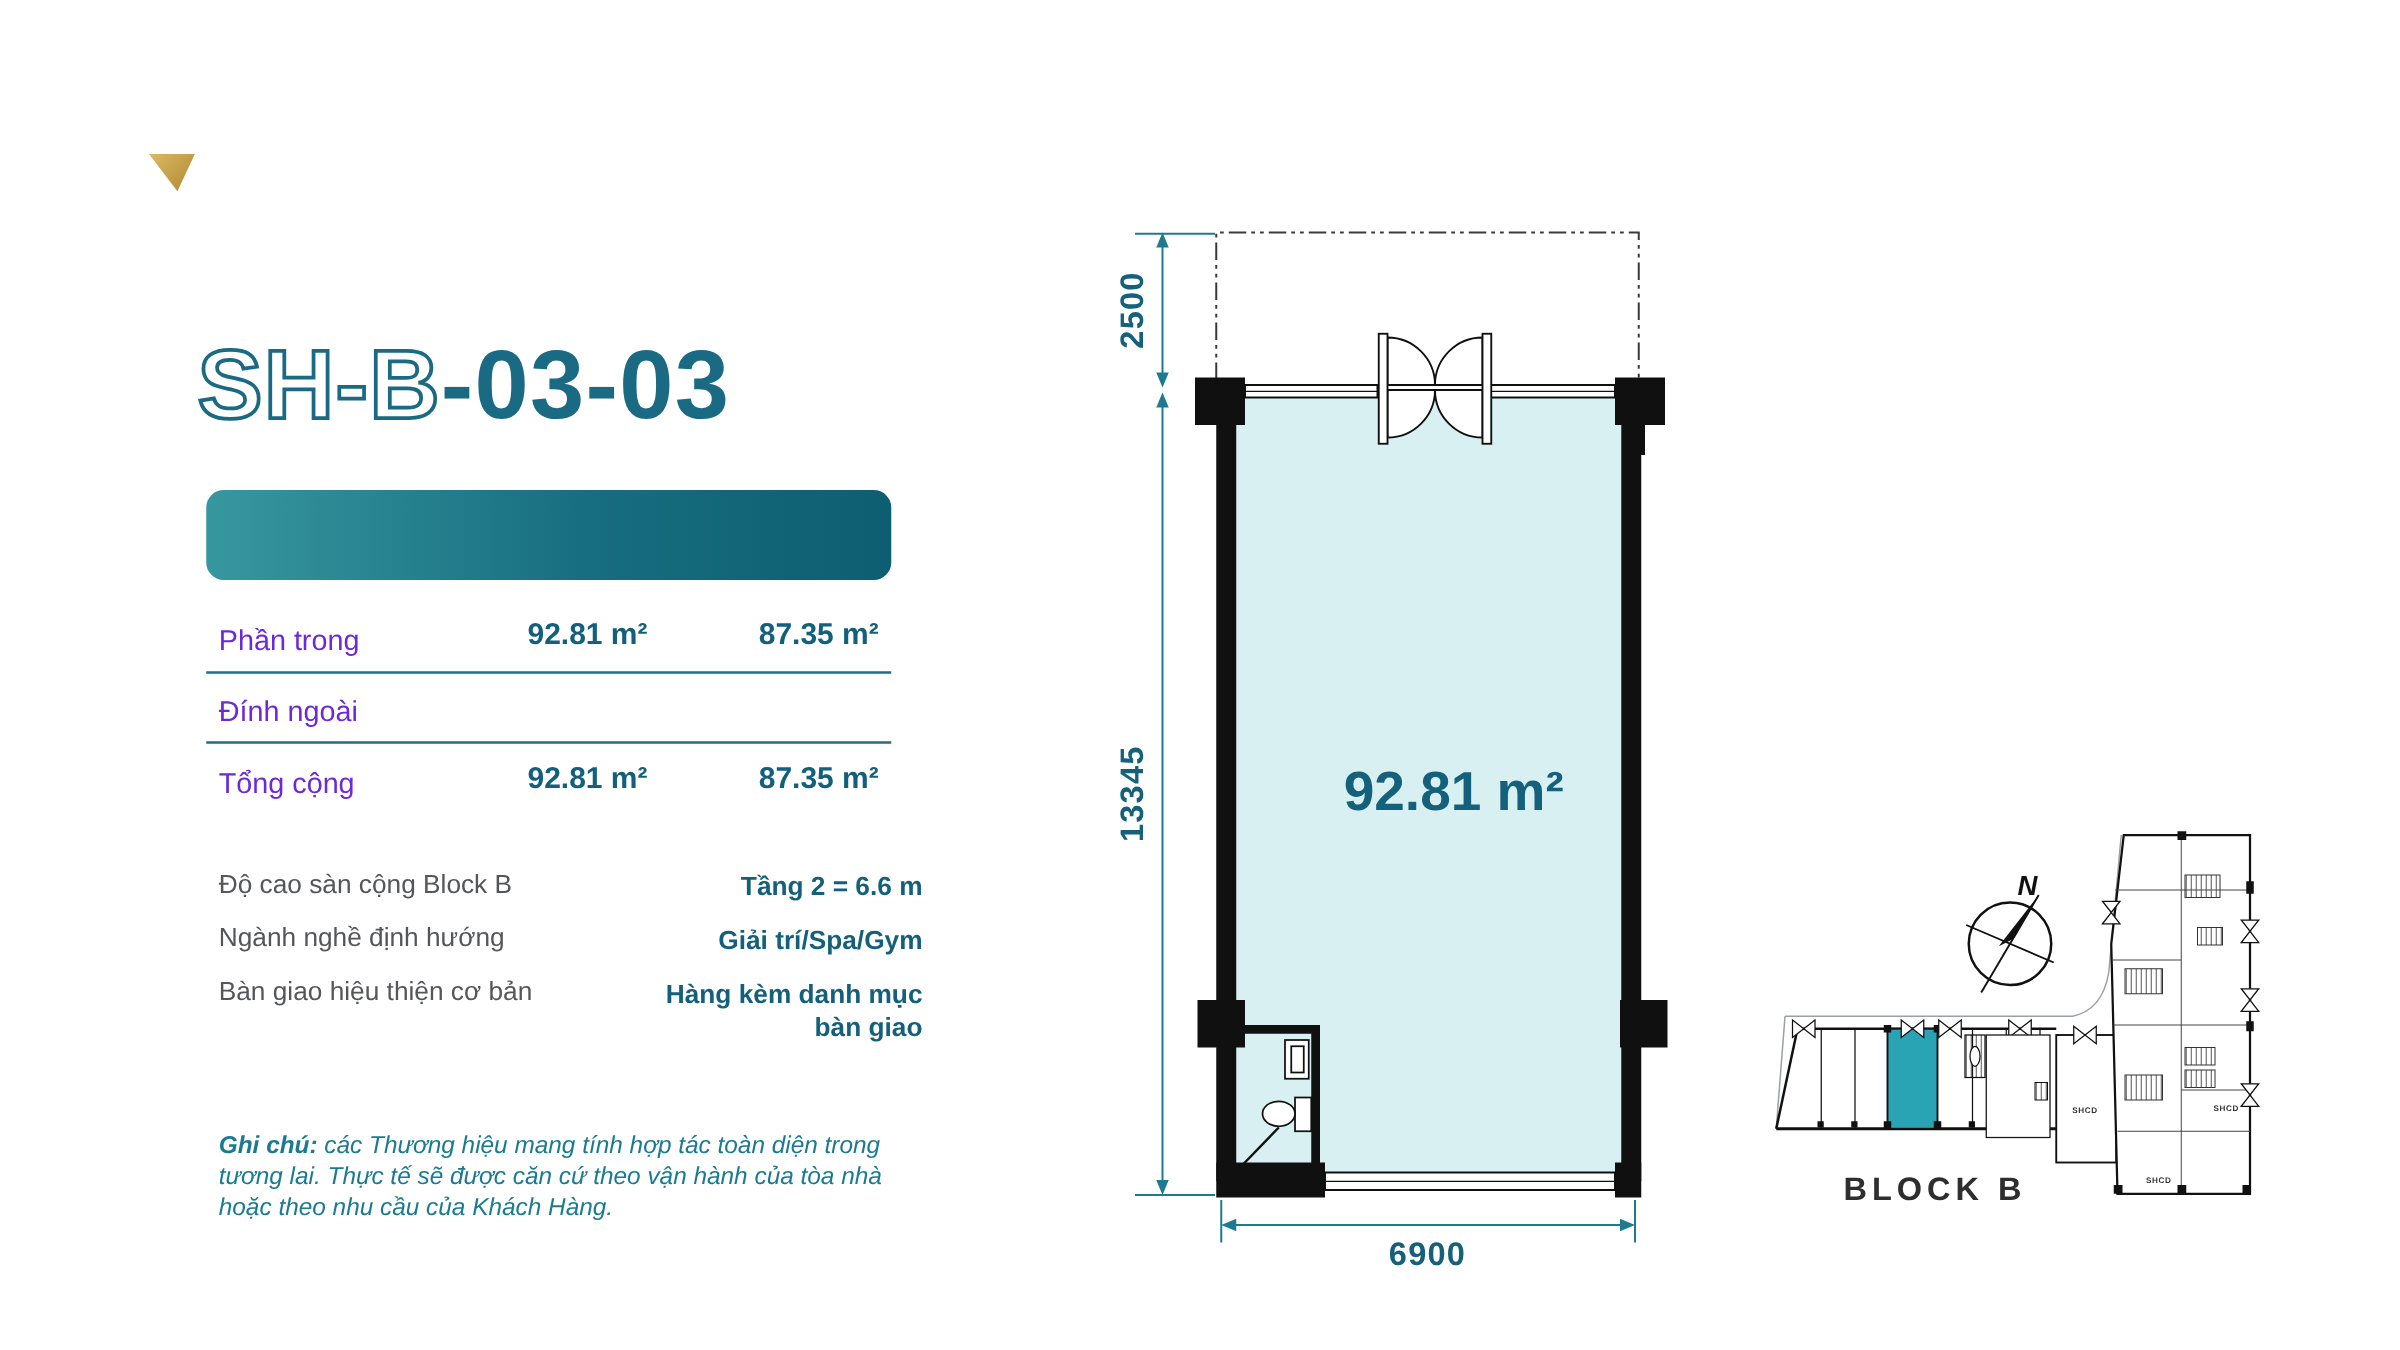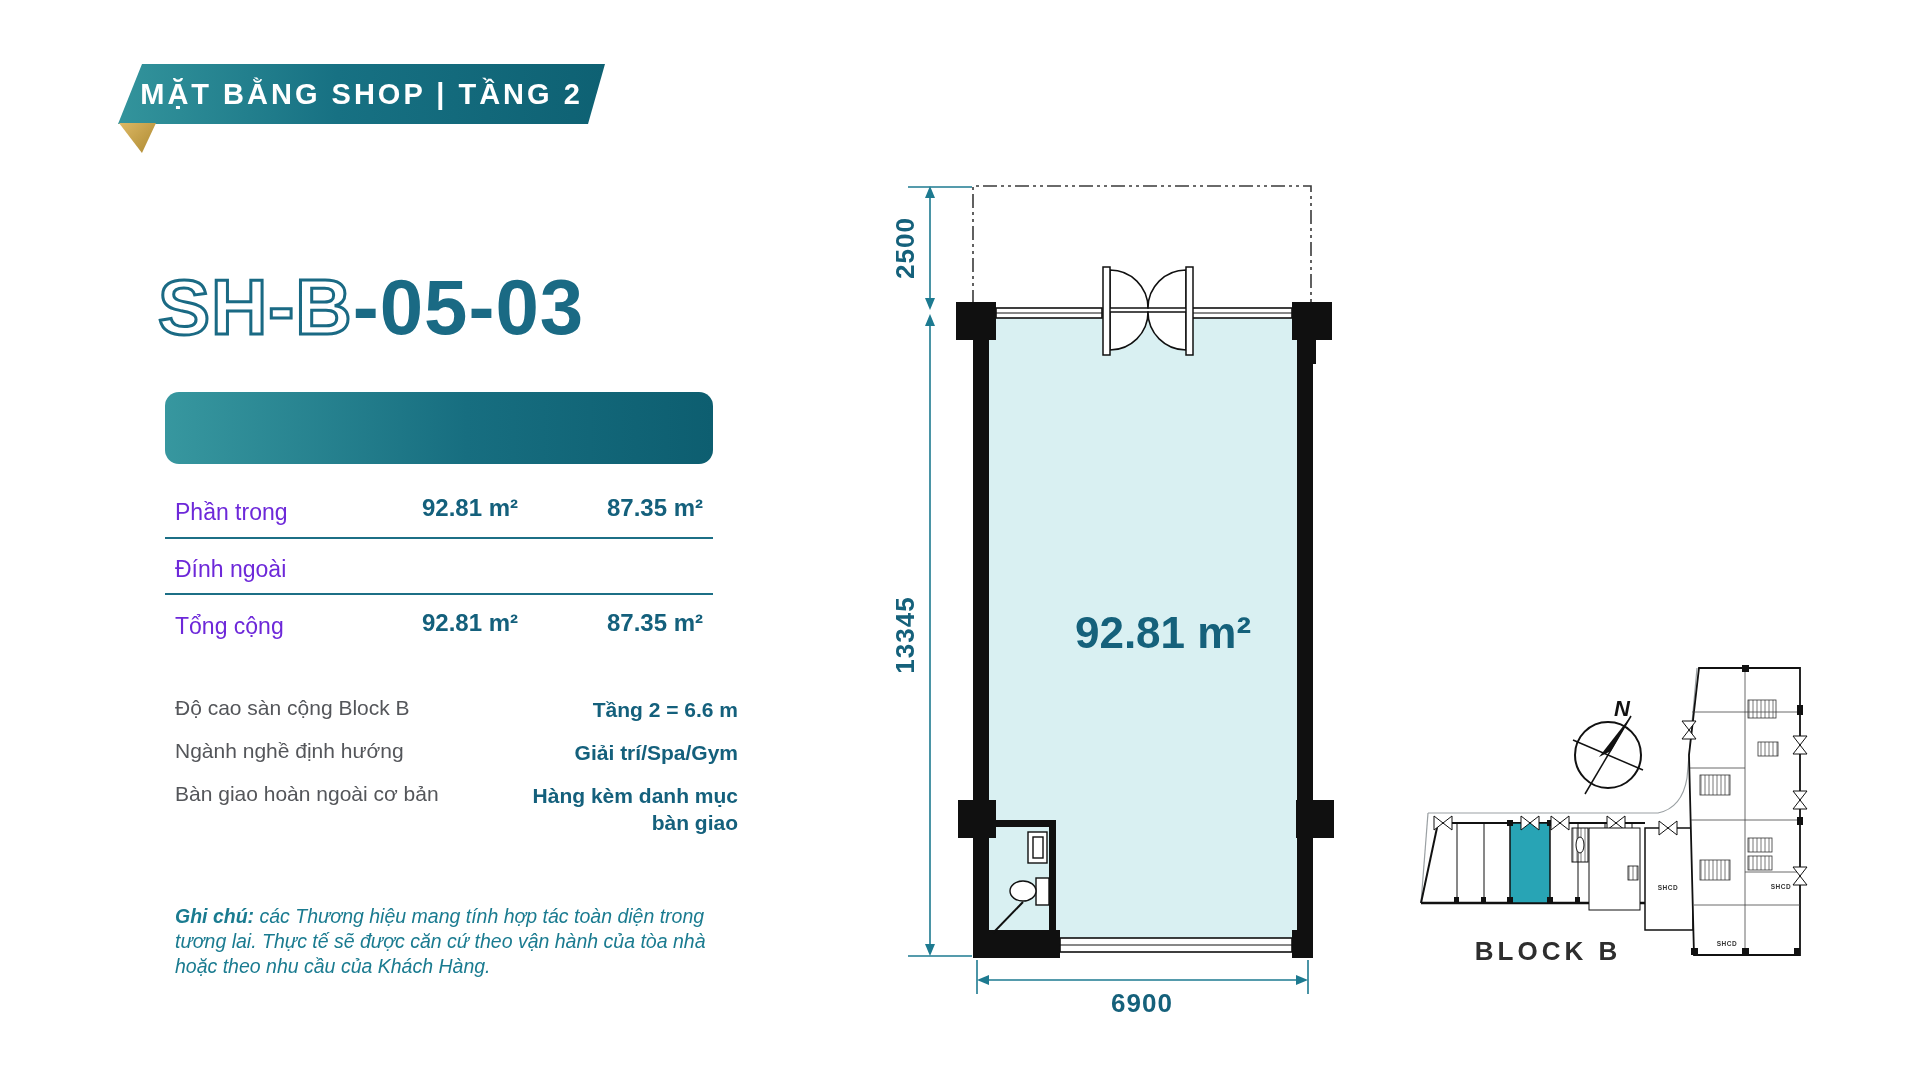--- a/index.html
+++ b/index.html
@@ -53,27 +53,24 @@
   .areatxt{fill:#15617b;font-size:44px;font-weight:700;}
   .shcd{fill:#333;font-size:6.5px;font-weight:700;letter-spacing:.5px;}
   .blockb{fill:#2e2e2e;font-size:26px;font-weight:700;letter-spacing:4px;}
   .north{fill:#111;font-size:22px;font-weight:700;font-style:italic;}
 </style>
 </head>
 <body>
 
 <div class="page">
 
-  <div class="ribbon">
-    <span class="txt">MẶT BẰNG SHOP | TẦNG 2</span>
-  </div>
   <div class="fold"></div>
 
   <div class="unit-title">
-    <span class="outline">SH-B</span><span>-05-03</span>
+    <span class="outline">SH-B</span><span>-03-03</span>
   </div>
 
   <div class="thead">
   </div>
 
   <div class="rowlabel" style="top:499px">Phần trong</div>
   <div class="rowval c1" style="top:494px">92.81 m²</div>
   <div class="rowval c2" style="top:494px">87.35 m²</div>
   <div class="hline" style="top:537px"></div>
 
@@ -83,21 +80,21 @@
   <div class="rowlabel" style="top:613px">Tổng cộng</div>
   <div class="rowval c1" style="top:609px">92.81 m²</div>
   <div class="rowval c2" style="top:609px">87.35 m²</div>
 
   <div class="dlabel" style="top:696px">Độ cao sàn cộng Block B</div>
   <div class="dvalue" style="top:696px">Tầng 2 = 6.6 m</div>
 
   <div class="dlabel" style="top:739px">Ngành nghề định hướng</div>
   <div class="dvalue" style="top:739px">Giải trí/Spa/Gym</div>
 
-  <div class="dlabel" style="top:782px">Bàn giao hoàn ngoài cơ bản</div>
+  <div class="dlabel" style="top:782px">Bàn giao hiệu thiện cơ bản</div>
   <div class="dvalue" style="top:782px">Hàng kèm danh mục bàn giao</div>
 
   <div class="note"><span class="nb">Ghi chú:</span><span> các Thương hiệu mang tính hợp tác toàn diện trong tương lai. Thực tế sẽ được căn cứ theo vận hành của tòa nhà hoặc theo nhu cầu của Khách Hàng.</span></div>
 
   <svg class="svg-main" width="520" height="880" viewBox="860 148 520 880">
 
     <path d="M973 304 V186 H1311 V304" fill="none" stroke="#3a3a3a" stroke-width="1.6" stroke-dasharray="14 4 3 4 3 4"></path>
 
     <rect x="989" y="312" width="308" height="628" fill="#d9f0f2"></rect>
 

